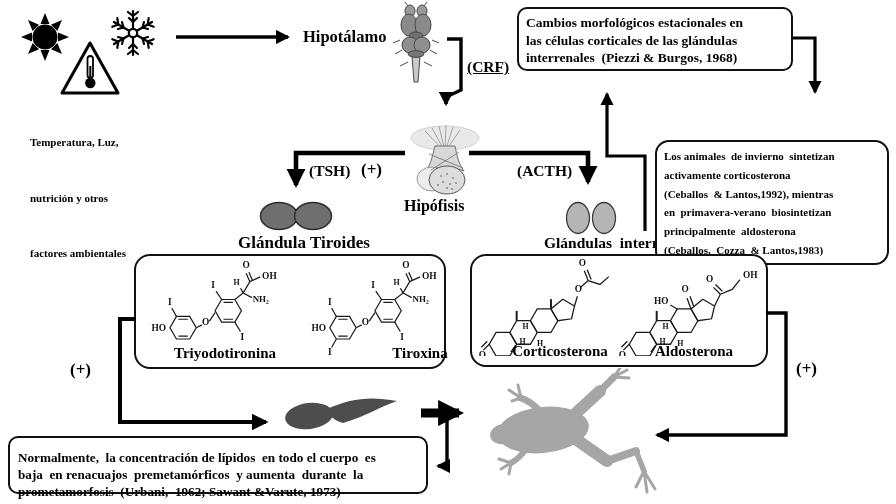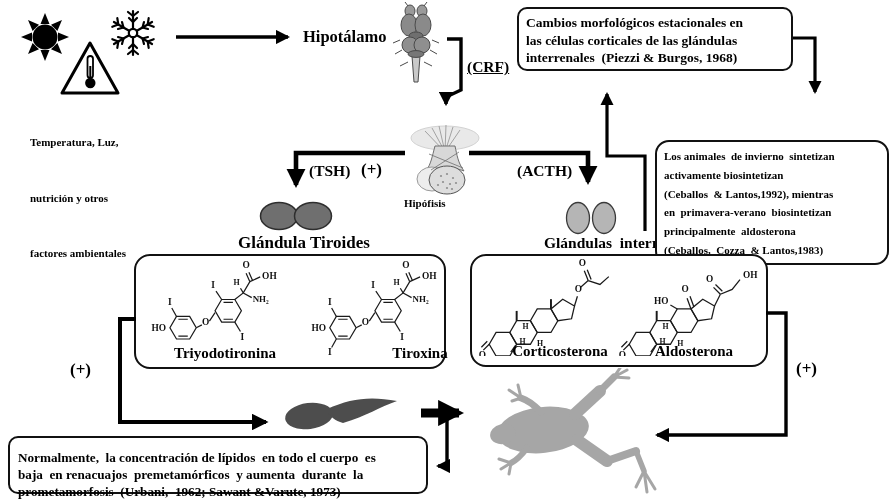--- a/index.html
+++ b/index.html
@@ -136,21 +136,21 @@
       <circle cx="38" cy="60" r="1.1"></circle>
         <circle cx="45" cy="62" r="1.1"></circle>
         <circle cx="33" cy="63" r="1.1"></circle>
       <circle cx="51" cy="61" r="1.1"></circle>
         <circle cx="42" cy="66" r="1.1"></circle>
         <circle cx="47" cy="67" r="1.1"></circle>
     </g>
     <path d="M24,32 L58,46 M54,30 L26,48" stroke="#6e6e6e" stroke-width="0.8" fill="none"></path>
   </svg>
 
-  <div class="t" style="left:404px;top:197px;font-size:11px;">Hipófisis</div>
+  <div class="t" style="left:404px;top:197px;font-size:16px;">Hipófisis</div>
 
   <div class="t" style="left:309px;top:162px;font-size:15.5px;">(TSH)</div>
   <div class="t" style="left:361px;top:160px;font-size:17px;">(+)</div>
   <div class="t" style="left:517px;top:162px;font-size:15.5px;">(ACTH)</div>
 
   <svg width="76" height="34" style="left:259px;top:199px;" viewBox="0 0 76 34">
     <g stroke="#2e2e2e" stroke-width="1.5" fill="#6f6f6f">
       <ellipse cx="20" cy="17" rx="18.5" ry="13.5"></ellipse>
       <ellipse cx="54" cy="17" rx="18.5" ry="13.5"></ellipse>
     </g>
@@ -166,21 +166,21 @@
   <div class="t" style="left:544px;top:234px;font-size:15.5px;">Glándulas  interrenales</div>
 
   <div class="box" style="left:517px;top:7px;width:276px;height:64px;border-radius:10px;padding:5px 7px;font-size:13.5px;line-height:17.5px;">
     <div class="ln">Cambios morfológicos estacionales en</div>
     <div class="ln">las células corticales de las glándulas</div>
     <div class="ln">interrenales  (Piezzi &amp; Burgos, 1968)</div>
   </div>
 
   <div class="box" style="left:655px;top:104px;width:234px;height:125px;border-radius:14px;padding:5px 7px;font-size:11px;line-height:18.8px;margin-top:36px;">
     <div class="ln">Los animales  de invierno  sintetizan</div>
-    <div class="ln">activamente biosintetizan</div>
+    <div class="ln">activamente corticosterona</div>
     <div class="ln">(Ceballos  &amp; Lantos,1992), mientras</div>
     <div class="ln">en  primavera-verano  biosintetizan</div>
     <div class="ln">principalmente  aldosterona</div>
     <div class="ln">(Ceballos,  Cozza  &amp; Lantos,1983)</div>
   </div>
 
   <div class="box" style="left:8px;top:436px;width:420px;height:58px;border-radius:10px;padding:12px 8px;font-size:13.2px;line-height:16.8px;">
     <div class="ln">Normalmente,  la concentración de lípidos  en todo el cuerpo  es</div>
     <div class="ln">baja  en renacuajos  premetamórficos  y aumenta  durante  la</div>
     <div class="ln">prometamorfosis  (Urbani,  1962; Sawant &amp;Varute, 1973)</div>

